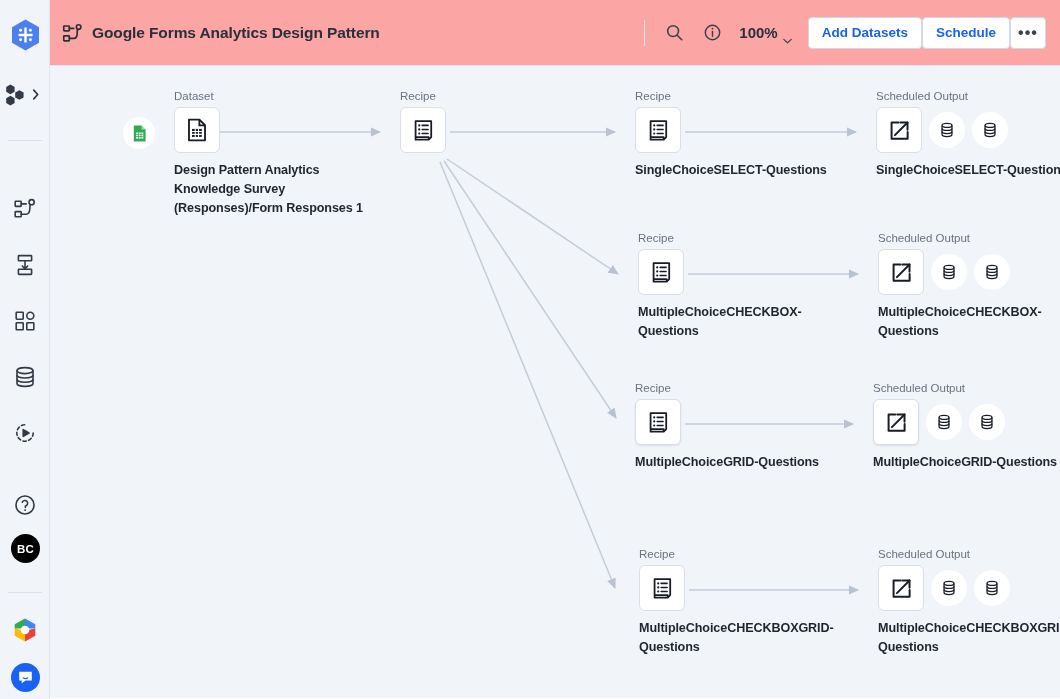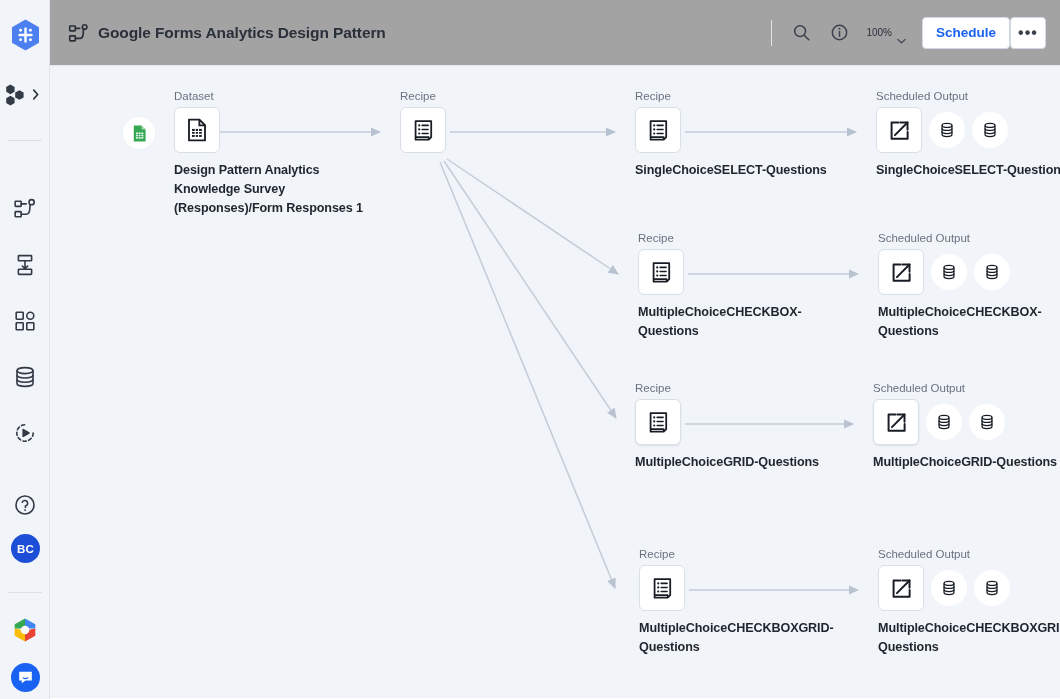--- a/index.html
+++ b/index.html
@@ -63,21 +63,21 @@
     cursor: pointer;
     color: #323a46;
   }
   .rail-avatar {
     position: absolute;
     left: 11px;
     top: 534px;
     width: 29px;
     height: 29px;
     border-radius: 50%;
-    background: #1d4ed8;
+    background: #000000;
     color: #fff;
     font-size: 11.5px;
     font-weight: bold;
     letter-spacing: 0.2px;
     display: flex;
     align-items: center;
     justify-content: center;
     cursor: pointer;
   }
   .rail-gcp {
@@ -109,24 +109,24 @@
     height: 699px;
     flex: 0 0 1010px;
   }
 
   
   .header {
     position: relative;
     height: 66px;
     box-sizing: border-box;
     border-bottom: 1px solid #e2e6ee;
-    background: #a3a3a3;
-    display: flex;
-    align-items: center;
-    padding-left: 18px;
+    background: #fca5a5;
+    display: flex;
+    align-items: center;
+    padding-left: 12px;
   }
   .hdr-flow-icon {
     width: 21px;
     height: 21px;
     color: #2a3039;
     flex: 0 0 21px;
     margin-right: 9px;
     margin-top: 1px;
   }
   .hdr-title {
@@ -168,22 +168,22 @@
     border-radius: 4px;
   }
   .hdr-zoom {
     display: flex;
     align-items: center;
     margin-left: 12px;
     margin-right: 16px;
     cursor: pointer;
   }
   .hdr-zoom-label {
-    font-size: 10px;
-    font-weight: normal;
+    font-size: 15px;
+    font-weight: bold;
     color: #2a3039;
   }
   .chev {
     margin-left: 5px;
     width: 9px;
     height: 6px;
     color: #3b424d;
   }
   .btn {
     border: 1px solid #d2d8e4;
@@ -436,20 +436,21 @@
 
         <div class="hdr-zoom">
           <span class="hdr-zoom-label">100%</span>
           <span class="chev">
             <svg viewBox="0 0 12 8" width="9" height="6" fill="none" stroke="currentColor" stroke-width="1.6" stroke-linecap="round" stroke-linejoin="round">
                 <path d="M1 1.8 L6 6.4 L11 1.8"></path>
               </svg>
           </span>
         </div>
 
+        <button class="btn">Add Datasets</button>
         <button class="btn">Schedule</button>
         <button class="btn btn-dots">•••</button>
       </div>
     </div>
 
     <div class="canvas">
       <svg id="edges" viewBox="0 0 1010 632">
         <defs>
           <marker id="arrow" viewBox="0 0 10 10" refX="9" refY="5" markerWidth="7" markerHeight="7" orient="auto-start-reverse">
             <path d="M 0 0.6 L 10 5 L 0 9.4 z" fill="#b9c2d0"></path>

